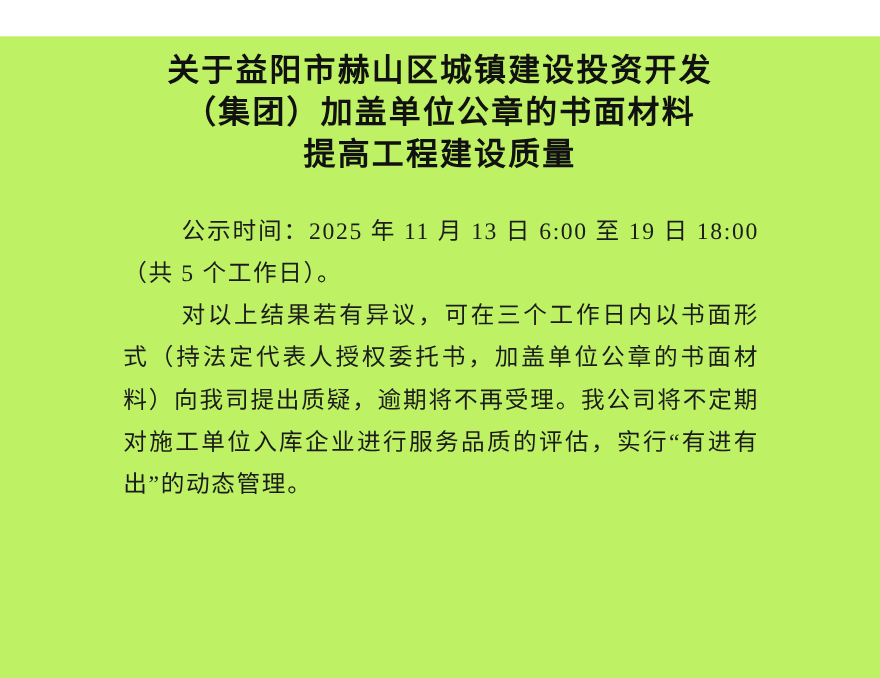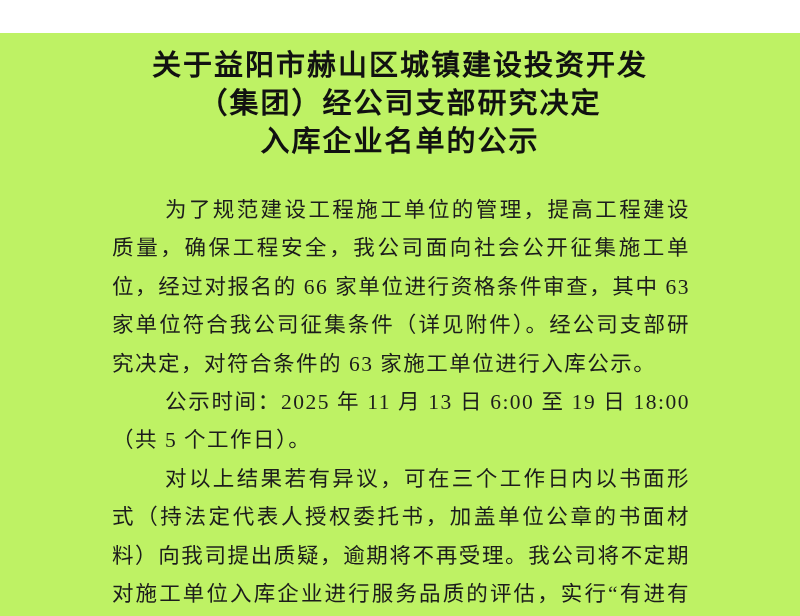--- a/index.html
+++ b/index.html
@@ -45,23 +45,22 @@
     text-indent: 53px;
   }
 </style>
 </head>
 <body>
 
 <div class="page">
 
   <h1 class="doc-title">
     <span class="title-line">关于益阳市赫山区城镇建设投资开发</span>
-    <span class="title-line">（集团）经公司支部研究决定</span>
-    <span class="title-line">入库企业名单的公示</span>
+    <span class="title-line">（集团）加盖单位公章的书面材料</span>
+    <span class="title-line">提高工程建设质量</span>
   </h1>
 
   <div class="doc-body">
-    <p>为了规范建设工程施工单位的管理，提高工程建设质量，确保工程安全，我公司面向社会公开征集施工单位，经过对报名的 66 家单位进行资格条件审查，其中 63 家单位符合我公司征集条件（详见附件）。经公司支部研究决定，对符合条件的 63 家施工单位进行入库公示。</p>
     <p>公示时间：2025 年 11 月 13 日 6:00 至 19 日 18:00（共 5 个工作日）。</p>
     <p>对以上结果若有异议，可在三个工作日内以书面形式（持法定代表人授权委托书，加盖单位公章的书面材料）向我司提出质疑，逾期将不再受理。我公司将不定期对施工单位入库企业进行服务品质的评估，实行“有进有出”的动态管理。</p>
   </div>
 
 </div>
 
 </body></html>

